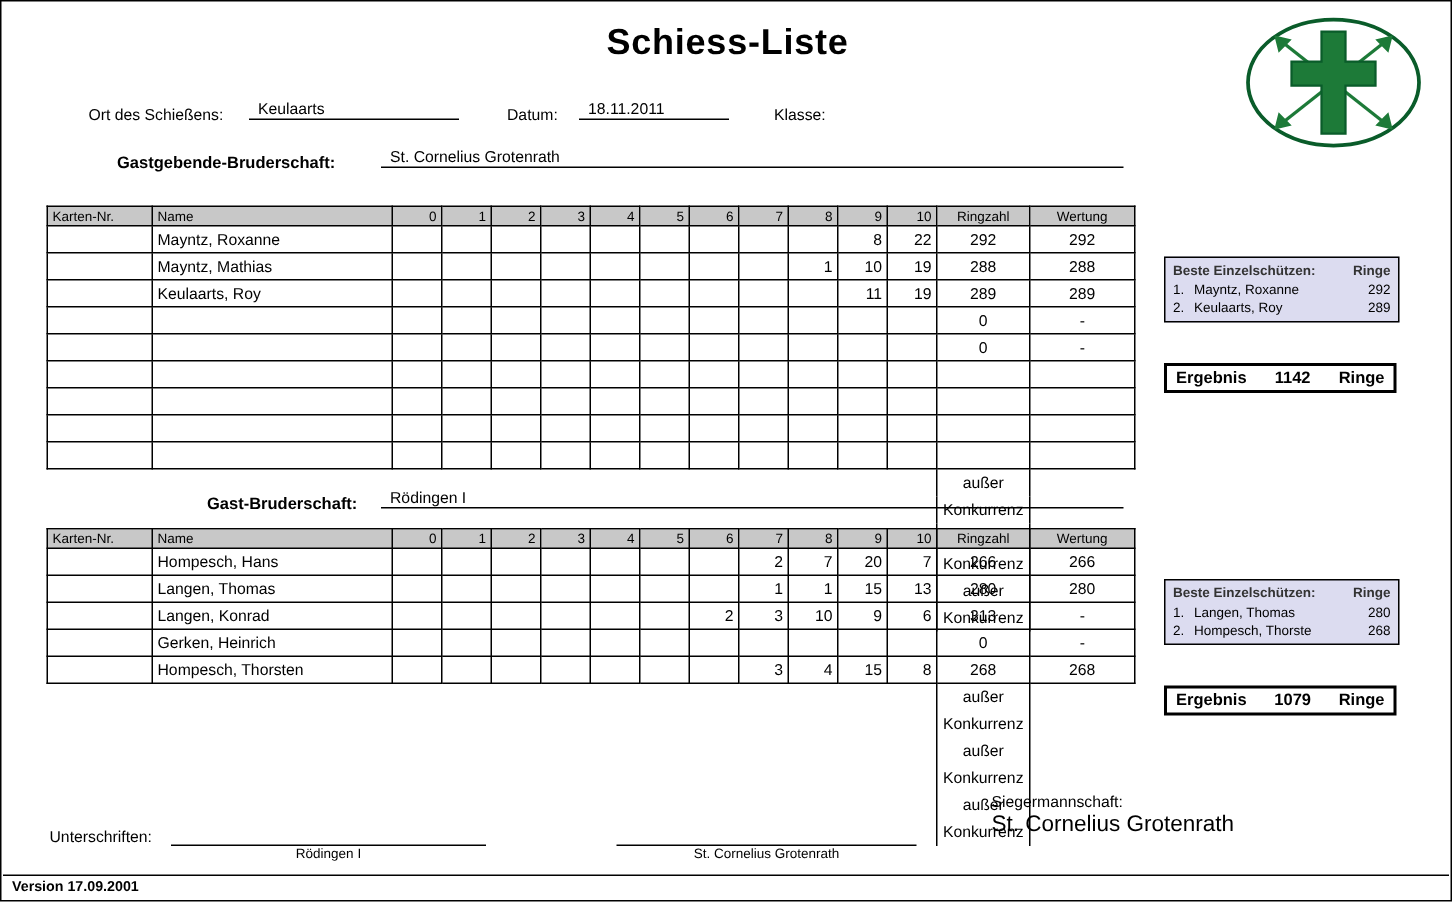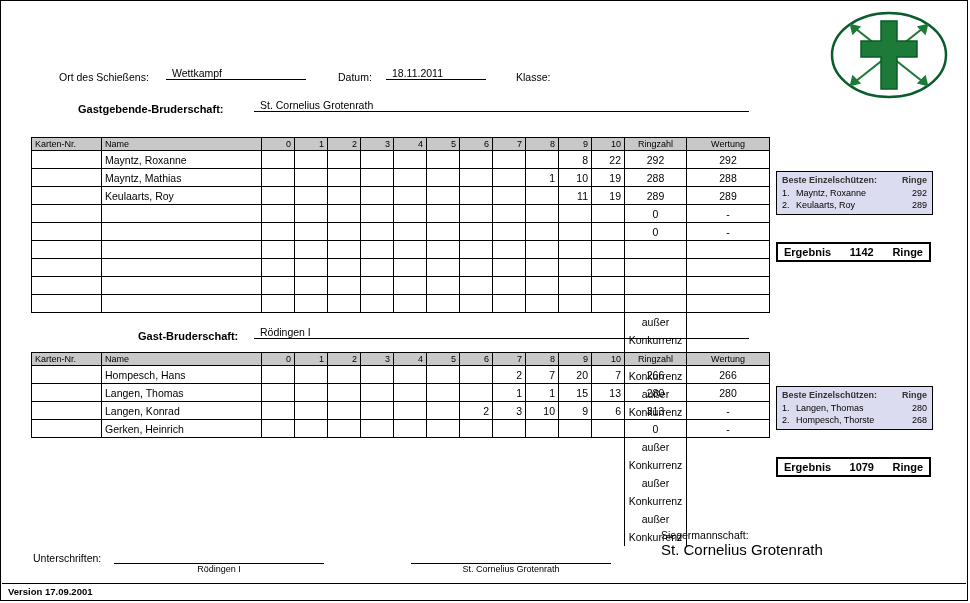--- a/index.html
+++ b/index.html
@@ -54,21 +54,21 @@
   table.shoot thead td{
     background:#c8c8c8;
     font-size:9px;
     font-weight:normal;
     height:13px;
   }
   .c-kart{width:70px;}
   .c-name{width:160px;}
   .c-num{width:33px;text-align:right;}
   .c-ring{width:62px;text-align:center;}
-  .c-wert{width:83px;text-align:center;}
+  .c-wert{width:70px;text-align:center;}
   td.nameCell{font-size:11px;text-align:left;}
   td.ringCell{font-size:14px;text-align:center;}
   td.wertCell{font-size:14px;text-align:center;}
   td.numCell{font-size:11px;text-align:right;padding-right:4px;}
   .tinyrow td{height:9px;font-size:6px;line-height:8px;text-align:center;padding:0;}
   
   .sidebox{
     position:absolute;width:155px;border:1px solid #000;
     background:#dcdcf0;
     font-size:9px;
@@ -100,38 +100,39 @@
     background:#fff;
   }
   .winner-lbl{position:absolute;font-size:10.5px;}
   .winner-name{position:absolute;font-size:15px;}
 </style>
 </head>
 <body>
 
 <div class="page">
 
+  <div class="title">Schiess-Liste</div>
 
   <div class="logo">
     <svg width="120" height="88" viewBox="0 0 120 88">
       <ellipse cx="60" cy="44" rx="57" ry="42" fill="#ffffff" stroke="#0a5c2a" stroke-width="2.5"></ellipse>
       <g stroke="#1d7a38" stroke-width="2.2" fill="#1d7a38">
         <line x1="22" y1="14" x2="98" y2="74"></line>
           <line x1="98" y1="14" x2="22" y2="74"></line>
         <polygon points="98,14 90,16 96,22"></polygon>
           <polygon points="22,14 30,16 24,22"></polygon>
         <polygon points="98,74 90,72 96,66"></polygon>
           <polygon points="22,74 30,72 24,66"></polygon>
       </g>
       <path d="M52 10 h16 v20 h20 v16 h-20 v32 h-16 v-32 h-20 v-16 h20 z" fill="#1d7a38" stroke="#0a5c2a" stroke-width="1.5"></path>
     </svg>
   </div>
 
   <div class="meta" style="left:58px;top:70px;">Ort des Schießens:</div>
-  <div class="meta uline fieldval" style="left:165px;top:66px;width:140px;">Wettkampf</div>
+  <div class="meta uline fieldval" style="left:165px;top:66px;width:140px;">Keulaarts</div>
 
   <div class="meta" style="left:337px;top:70px;">Datum:</div>
   <div class="meta uline fieldval" style="left:385px;top:66px;width:100px;">18.11.2011</div>
 
   <div class="meta" style="left:515px;top:70px;">Klasse:</div>
 
   <div class="meta" style="left:77px;top:102px;font-weight:bold;font-size:11px;">Gastgebende-Bruderschaft:</div>
   <div class="meta uline fieldval" style="left:253px;top:98px;width:495px;">St. Cornelius Grotenrath</div>
 
   <table class="shoot" id="tbl1" style="left:30px;top:136px;">
@@ -520,20 +521,37 @@
           <td class="c-num numCell"></td>
           <td class="c-num numCell"></td>
           <td class="c-num numCell"></td>
           <td class="c-num numCell"></td>
           <td class="c-num numCell"></td>
           <td class="c-num numCell"></td>
           <td class="c-num numCell"></td>
           <td class="c-ring ringCell">0</td>
           <td class="c-wert wertCell">-</td>
         </tr>
+        <tr>
+          <td class="c-kart"></td>
+          <td class="c-name nameCell">Hompesch, Thorsten</td>
+          <td class="c-num numCell"></td>
+          <td class="c-num numCell"></td>
+          <td class="c-num numCell"></td>
+          <td class="c-num numCell"></td>
+          <td class="c-num numCell"></td>
+          <td class="c-num numCell"></td>
+          <td class="c-num numCell"></td>
+          <td class="c-num numCell">3</td>
+          <td class="c-num numCell">4</td>
+          <td class="c-num numCell">15</td>
+          <td class="c-num numCell">8</td>
+          <td class="c-ring ringCell">268</td>
+          <td class="c-wert wertCell">268</td>
+        </tr>
         <tr class="tinyrow">
           <td class="c-kart" style="border: none;">&nbsp;</td>
           <td class="c-name" style="border: none;">&nbsp;</td>
           <td class="c-num" style="border: none;">&nbsp;</td>
           <td class="c-num" style="border: none;">&nbsp;</td>
           <td class="c-num" style="border: none;">&nbsp;</td>
           <td class="c-num" style="border: none;">&nbsp;</td>
           <td class="c-num" style="border: none;">&nbsp;</td>
           <td class="c-num" style="border: none;">&nbsp;</td>
           <td class="c-num" style="border: none;">&nbsp;</td>

